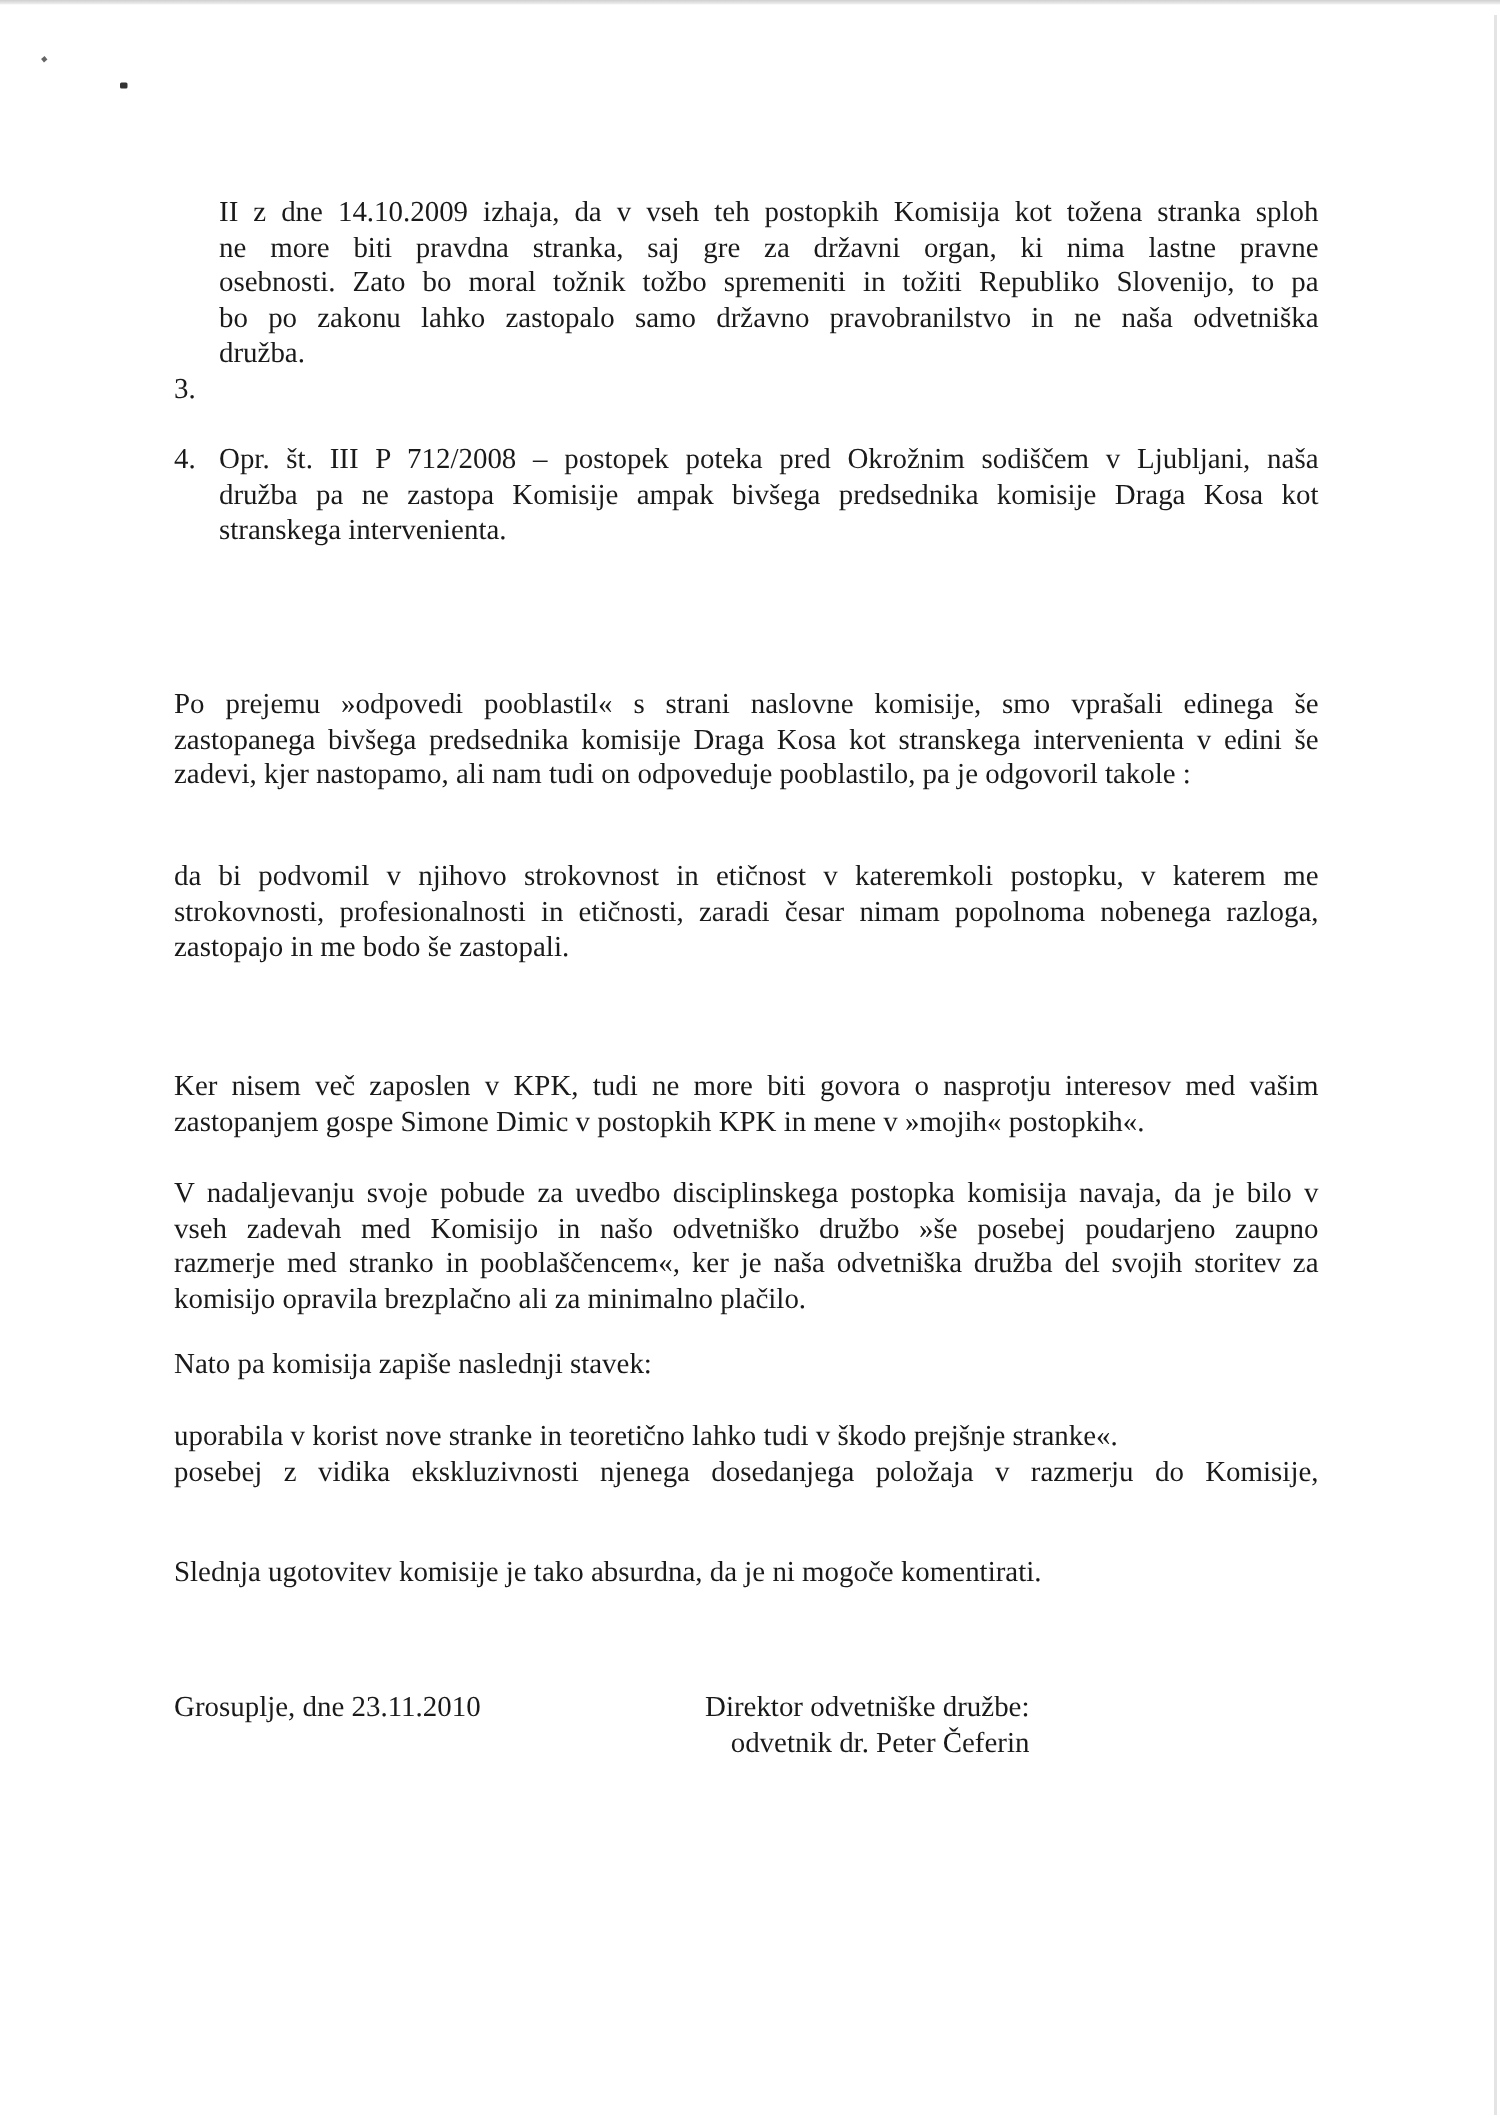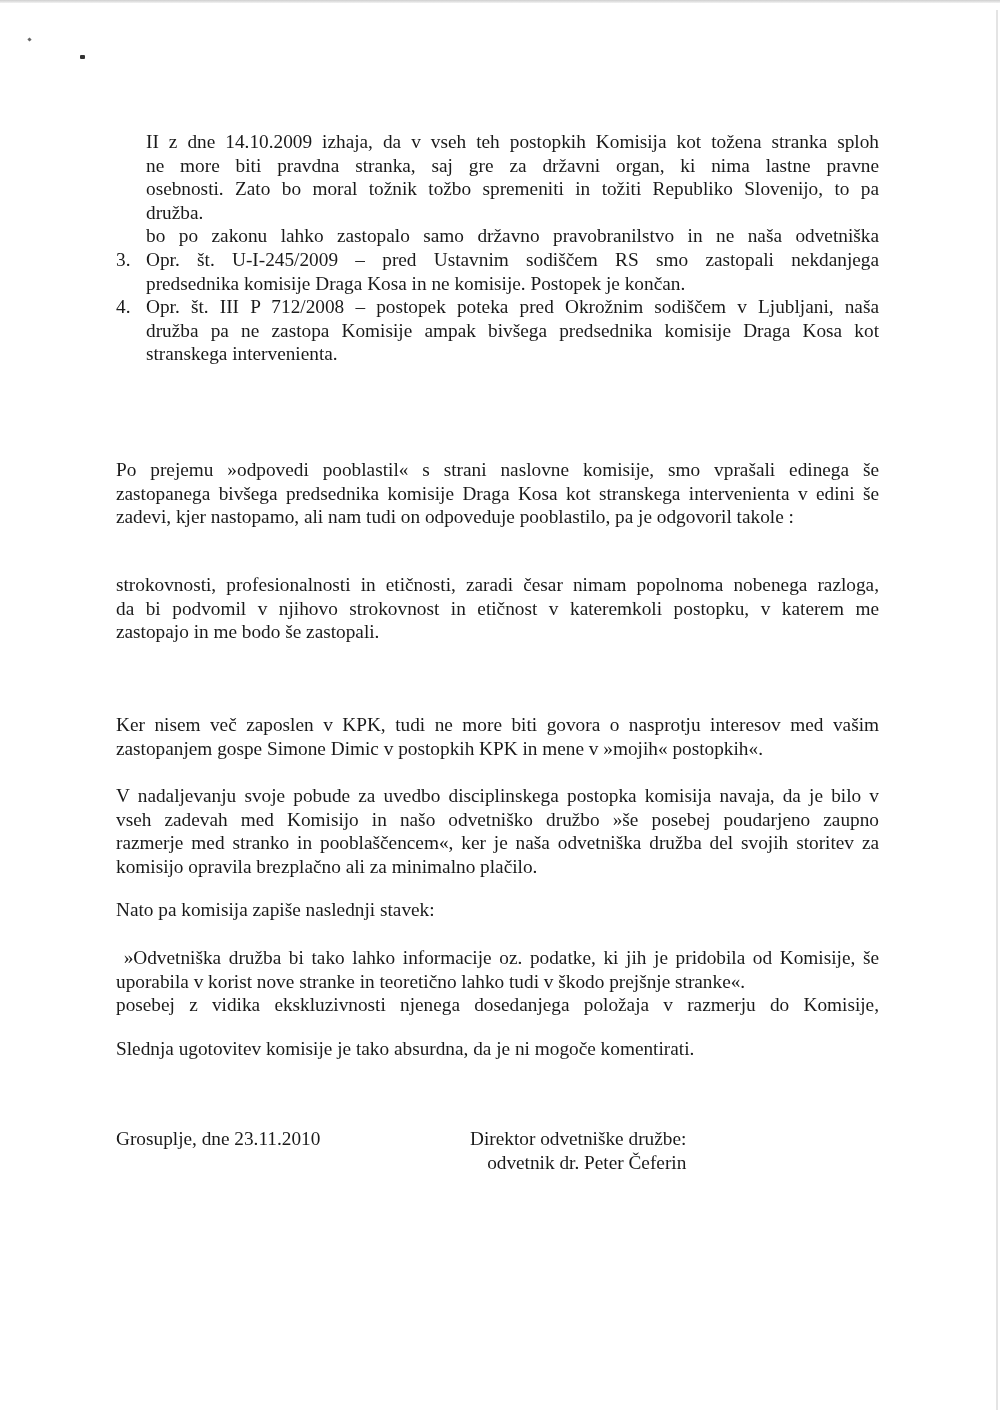--- a/index.html
+++ b/index.html
@@ -27,68 +27,63 @@
 <div class="rightline"></div>
 <div class="mark1"></div>
 <div class="mark2"></div>
 
 <div class="page">
 
   <div class="block indent" style="top:130px">
     <div class="p justify-last">II z dne 14.10.2009 izhaja, da v vseh teh postopkih Komisija kot tožena stranka sploh</div>
     <div class="p justify-last">ne more biti pravdna stranka, saj gre za državni organ, ki nima lastne pravne</div>
     <div class="p justify-last">osebnosti. Zato bo moral tožnik tožbo spremeniti in tožiti Republiko Slovenijo, to pa</div>
+    <div class="p justify-last">bo po zakonu lahko zastopalo samo državno pravobranilstvo in ne naša odvetniška</div>
     <div class="p">družba.</div>
-    <div class="p justify-last">bo po zakonu lahko zastopalo samo državno pravobranilstvo in ne naša odvetniška</div>
   </div>
 
   <div class="num" style="top:248px">3.</div>
-  <div class="block indent" style="top:248px">
-    <div class="p justify-last">Opr. št. U-I-245/2009 – pred Ustavnim sodiščem RS smo zastopali nekdanjega</div>
-    <div class="p">predsednika komisije Draga Kosa in ne komisije. Postopek je končan.</div>
-  </div>
 
   <div class="num" style="top:295px">4.</div>
   <div class="block indent" style="top:295px">
     <div class="p justify-last">Opr. št. III P 712/2008 – postopek poteka pred Okrožnim sodiščem v Ljubljani, naša</div>
     <div class="p justify-last">družba pa ne  zastopa Komisije ampak bivšega predsednika komisije Draga Kosa kot</div>
     <div class="p">stranskega intervenienta.</div>
   </div>
 
 
   <div class="block" style="top:458px">
     <div class="p justify-last">Po prejemu »odpovedi pooblastil« s strani naslovne komisije, smo vprašali edinega še</div>
     <div class="p justify-last">zastopanega bivšega predsednika komisije Draga Kosa kot stranskega intervenienta v edini še</div>
     <div class="p">zadevi, kjer nastopamo, ali nam tudi on odpoveduje pooblastilo, pa je odgovoril takole :</div>
   </div>
 
   <div class="block" style="top:573px">
+    <div class="p justify-last">da bi podvomil v njihovo strokovnost in etičnost v kateremkoli postopku, v katerem me</div>
     <div class="p justify-last">strokovnosti, profesionalnosti in etičnosti, zaradi česar nimam popolnoma nobenega razloga,</div>
-    <div class="p justify-last">da bi podvomil v njihovo strokovnost in etičnost v kateremkoli postopku, v katerem me</div>
     <div class="p">zastopajo in me bodo še zastopali.</div>
   </div>
 
   <div class="block" style="top:713px">
     <div class="p justify-last">Ker nisem več zaposlen v KPK, tudi ne more biti govora o nasprotju interesov med vašim</div>
     <div class="p">zastopanjem gospe Simone Dimic v postopkih KPK in mene v »mojih« postopkih«.</div>
   </div>
 
   <div class="block" style="top:784px">
     <div class="p justify-last">V nadaljevanju svoje pobude za uvedbo disciplinskega postopka komisija navaja, da je bilo v</div>
     <div class="p justify-last">vseh zadevah med Komisijo in našo odvetniško družbo »še posebej poudarjeno zaupno</div>
     <div class="p justify-last">razmerje med stranko in pooblaščencem«, ker je naša odvetniška družba del svojih storitev za</div>
     <div class="p">komisijo opravila brezplačno ali za minimalno plačilo.</div>
   </div>
 
   <div class="block" style="top:898px">
     <div class="p">Nato pa komisija zapiše naslednji stavek:</div>
   </div>
 
   <div class="block" style="top:946px">
-    <div class="p justify-last" style="white-space:pre"> »Odvetniška družba bi tako lahko informacije oz. podatke, ki jih je pridobila od Komisije, še</div>
     <div class="p">uporabila v korist nove stranke in teoretično lahko tudi v škodo prejšnje stranke«.</div>
     <div class="p justify-last">posebej z vidika ekskluzivnosti njenega dosedanjega položaja v razmerju do Komisije,</div>
   </div>
 
   <div class="block" style="top:1037px">
     <div class="p">Slednja ugotovitev komisije je tako absurdna, da je ni mogoče komentirati.</div>
   </div>
 
   <div class="sig-left">Grosuplje, dne 23.11.2010</div>
   <div class="sig-right">

